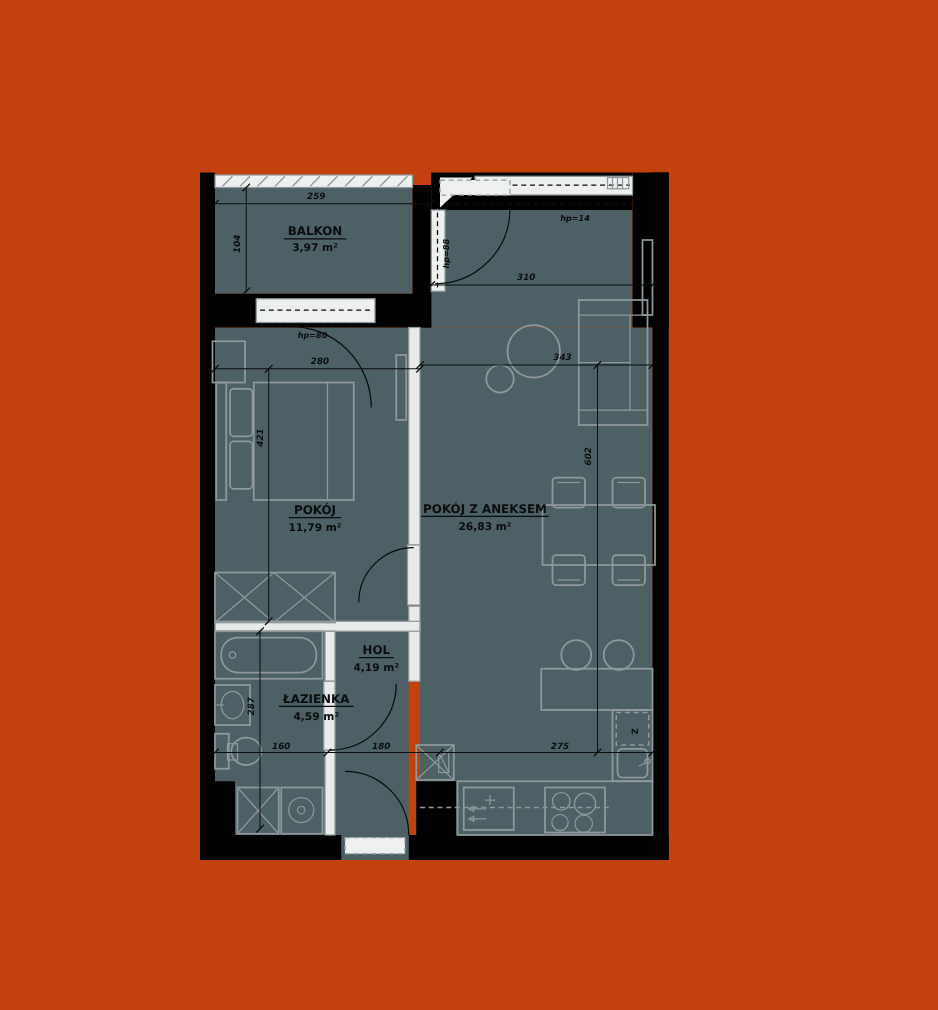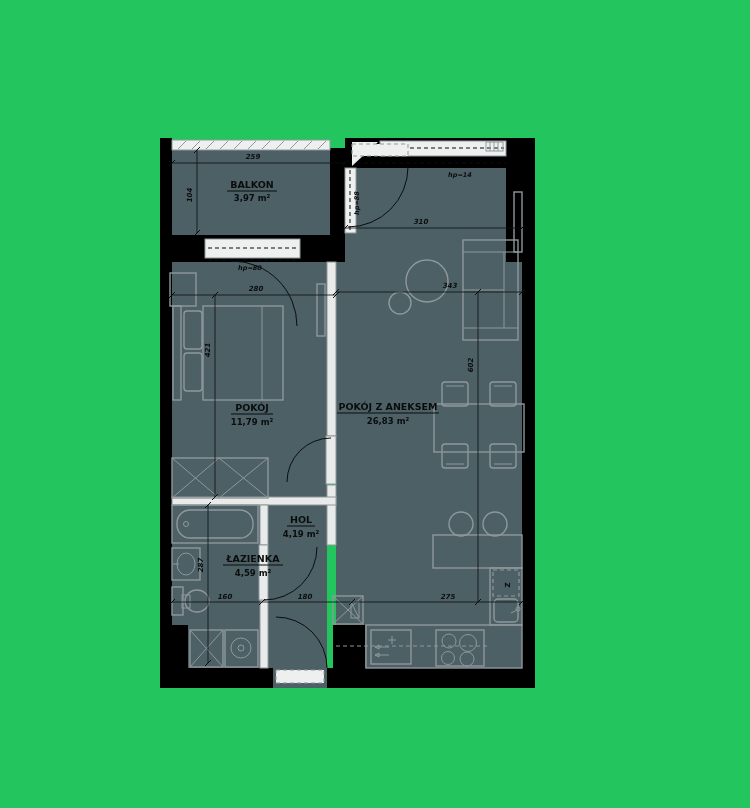--- a/index.html
+++ b/index.html
@@ -1,16 +1,16 @@
 <!DOCTYPE html>
 <html><head>
 <meta charset="utf-8">
 <style>
   html,body{margin:0;padding:0;background:#000;}
-  .stage{position:relative;width:750px;height:808px;background:#22c55e;overflow:hidden;}
+  .stage{position:relative;width:750px;height:808px;background:#c2410c;overflow:hidden;}
   svg{position:absolute;left:0;top:0;}
   text{font-family:"DejaVu Sans","Liberation Sans",sans-serif;fill:#0b0d0d;}
   .room-name{font-size:9.5px;font-weight:bold;text-anchor:middle;}
   .room-area{font-size:8.5px;font-weight:bold;text-anchor:middle;}
   .dim{font-size:7px;font-weight:bold;font-style:italic;text-anchor:middle;}
   .hp{font-size:6.5px;font-weight:bold;font-style:italic;text-anchor:middle;}
   .appliance{font-size:7px;font-weight:bold;text-anchor:middle;}
   .furn{stroke:#8f989b;stroke-width:1.4;fill:none;}
   .furnthin{stroke:#8f989b;stroke-width:1;fill:none;}
   .wallp{fill:#e9ebea;stroke:#8f989b;stroke-width:1;}

